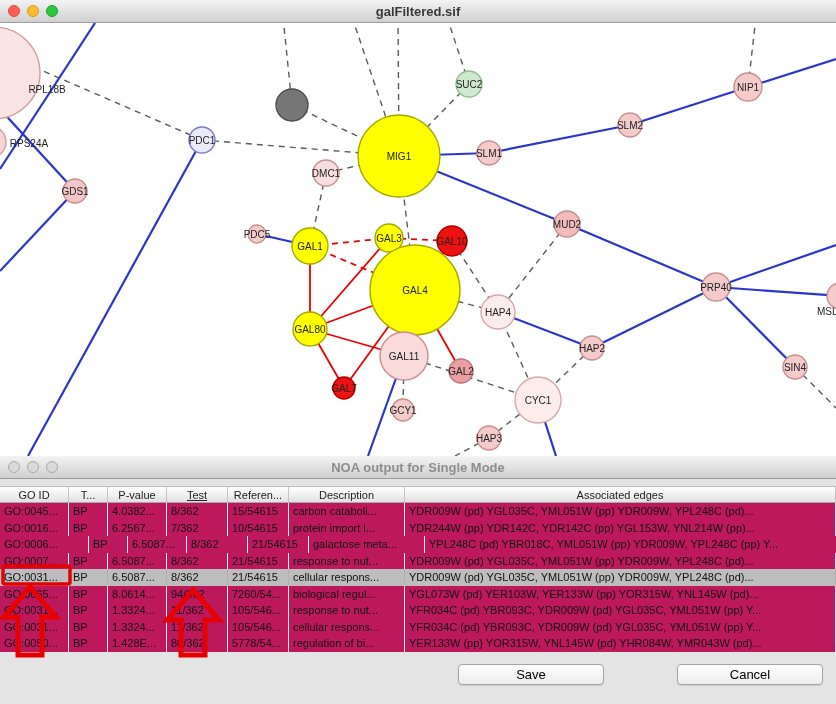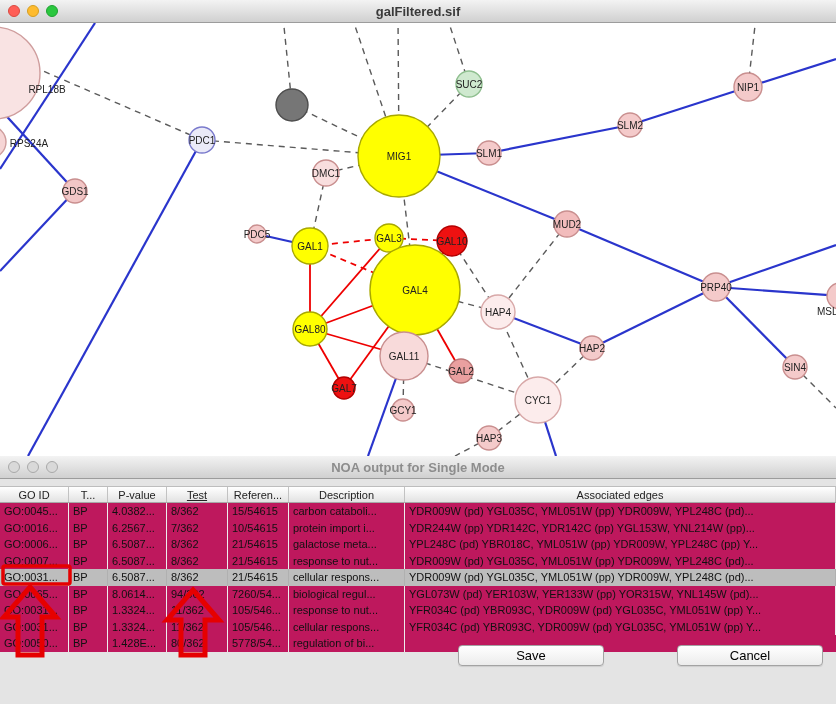--- a/index.html
+++ b/index.html
@@ -44,21 +44,21 @@
   .trow { display:flex; height:16.5px; background:#be185d; }
   .trow.selected { background:#bdbdbd; }
   .tcell {
     box-sizing:border-box; padding-left:4px; flex:none;
     font-size:11px; color:#111; white-space:nowrap; overflow:hidden;
     display:flex; align-items:center; border-right:1px solid #ededed;
   }
   .trow.selected .tcell { border-right-color:#b0b0b0; }
 
   .mac-btn {
-    position:absolute; top:189px; width:146px; height:21px;
+    position:absolute; top:208px; width:146px; height:21px;
     border:1px solid #a3a3a3; border-radius:4px;
     background:linear-gradient(#ffffff,#ececec);
     font-family:"Liberation Sans",sans-serif; font-size:13px; color:#000;
     box-shadow:0 1px 1px rgba(0,0,0,0.10);
   }
   #save-btn   { left:458px; }
   #cancel-btn { left:677px; }
 
   
   #annot { position:absolute; left:0; top:0; width:836px; height:704px; pointer-events:none; z-index:60; }
@@ -222,21 +222,21 @@
         <div class="trow">
           <div class="tcell" style="width: 69px;">GO:0016...</div>
           <div class="tcell" style="width: 39px;">BP</div>
           <div class="tcell" style="width: 59px;">6.2567...</div>
           <div class="tcell" style="width: 61px;">7/362</div>
           <div class="tcell" style="width: 61px;">10/54615</div>
           <div class="tcell" style="width: 116px;">protein import i...</div>
           <div class="tcell" style="width: 431px;">YDR244W (pp) YDR142C, YDR142C (pp) YGL153W, YNL214W (pp)...</div>
         </div>
         <div class="trow">
-          <div class="tcell" style="width: 69px;">GO:0006...</div>
+          <div class="tcell" style="width: 89px;">GO:0006...</div>
           <div class="tcell" style="width: 39px;">BP</div>
           <div class="tcell" style="width: 59px;">6.5087...</div>
           <div class="tcell" style="width: 61px;">8/362</div>
           <div class="tcell" style="width: 61px;">21/54615</div>
           <div class="tcell" style="width: 116px;">galactose meta...</div>
           <div class="tcell" style="width: 431px;">YPL248C (pd) YBR018C, YML051W (pp) YDR009W, YPL248C (pp) Y...</div>
         </div>
         <div class="trow">
           <div class="tcell" style="width: 69px;">GO:0007...</div>
           <div class="tcell" style="width: 39px;">BP</div>
@@ -282,20 +282,21 @@
           <div class="tcell" style="width: 116px;">cellular respons...</div>
           <div class="tcell" style="width: 431px;">YFR034C (pd) YBR093C, YDR009W (pd) YGL035C, YML051W (pp) Y...</div>
         </div>
         <div class="trow">
           <div class="tcell" style="width: 69px;">GO:0050...</div>
           <div class="tcell" style="width: 39px;">BP</div>
           <div class="tcell" style="width: 59px;">1.428E...</div>
           <div class="tcell" style="width: 61px;">80/362</div>
           <div class="tcell" style="width: 61px;">5778/54...</div>
           <div class="tcell" style="width: 116px;">regulation of bi...</div>
+          <div class="tcell" style="width: 431px;">YER133W (pp) YOR315W, YNL145W (pd) YHR084W, YMR043W (pd)...</div>
         </div>
       </div>
   </div>
 
   <button id="save-btn" class="mac-btn">Save</button>
   <button id="cancel-btn" class="mac-btn">Cancel</button>
 </div>
 
 <svg id="annot">
   <rect id="annot-rect" x="3" y="566" width="67" height="18" rx="2" fill="none" stroke-width="3.5" stroke="#e60000"></rect>

